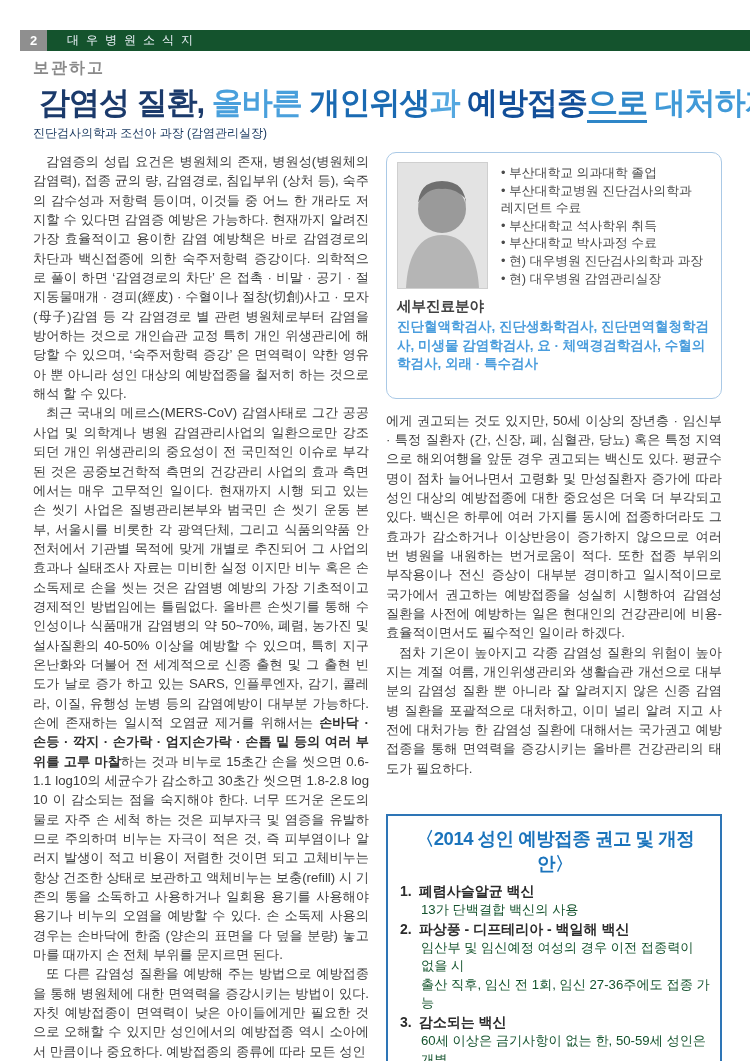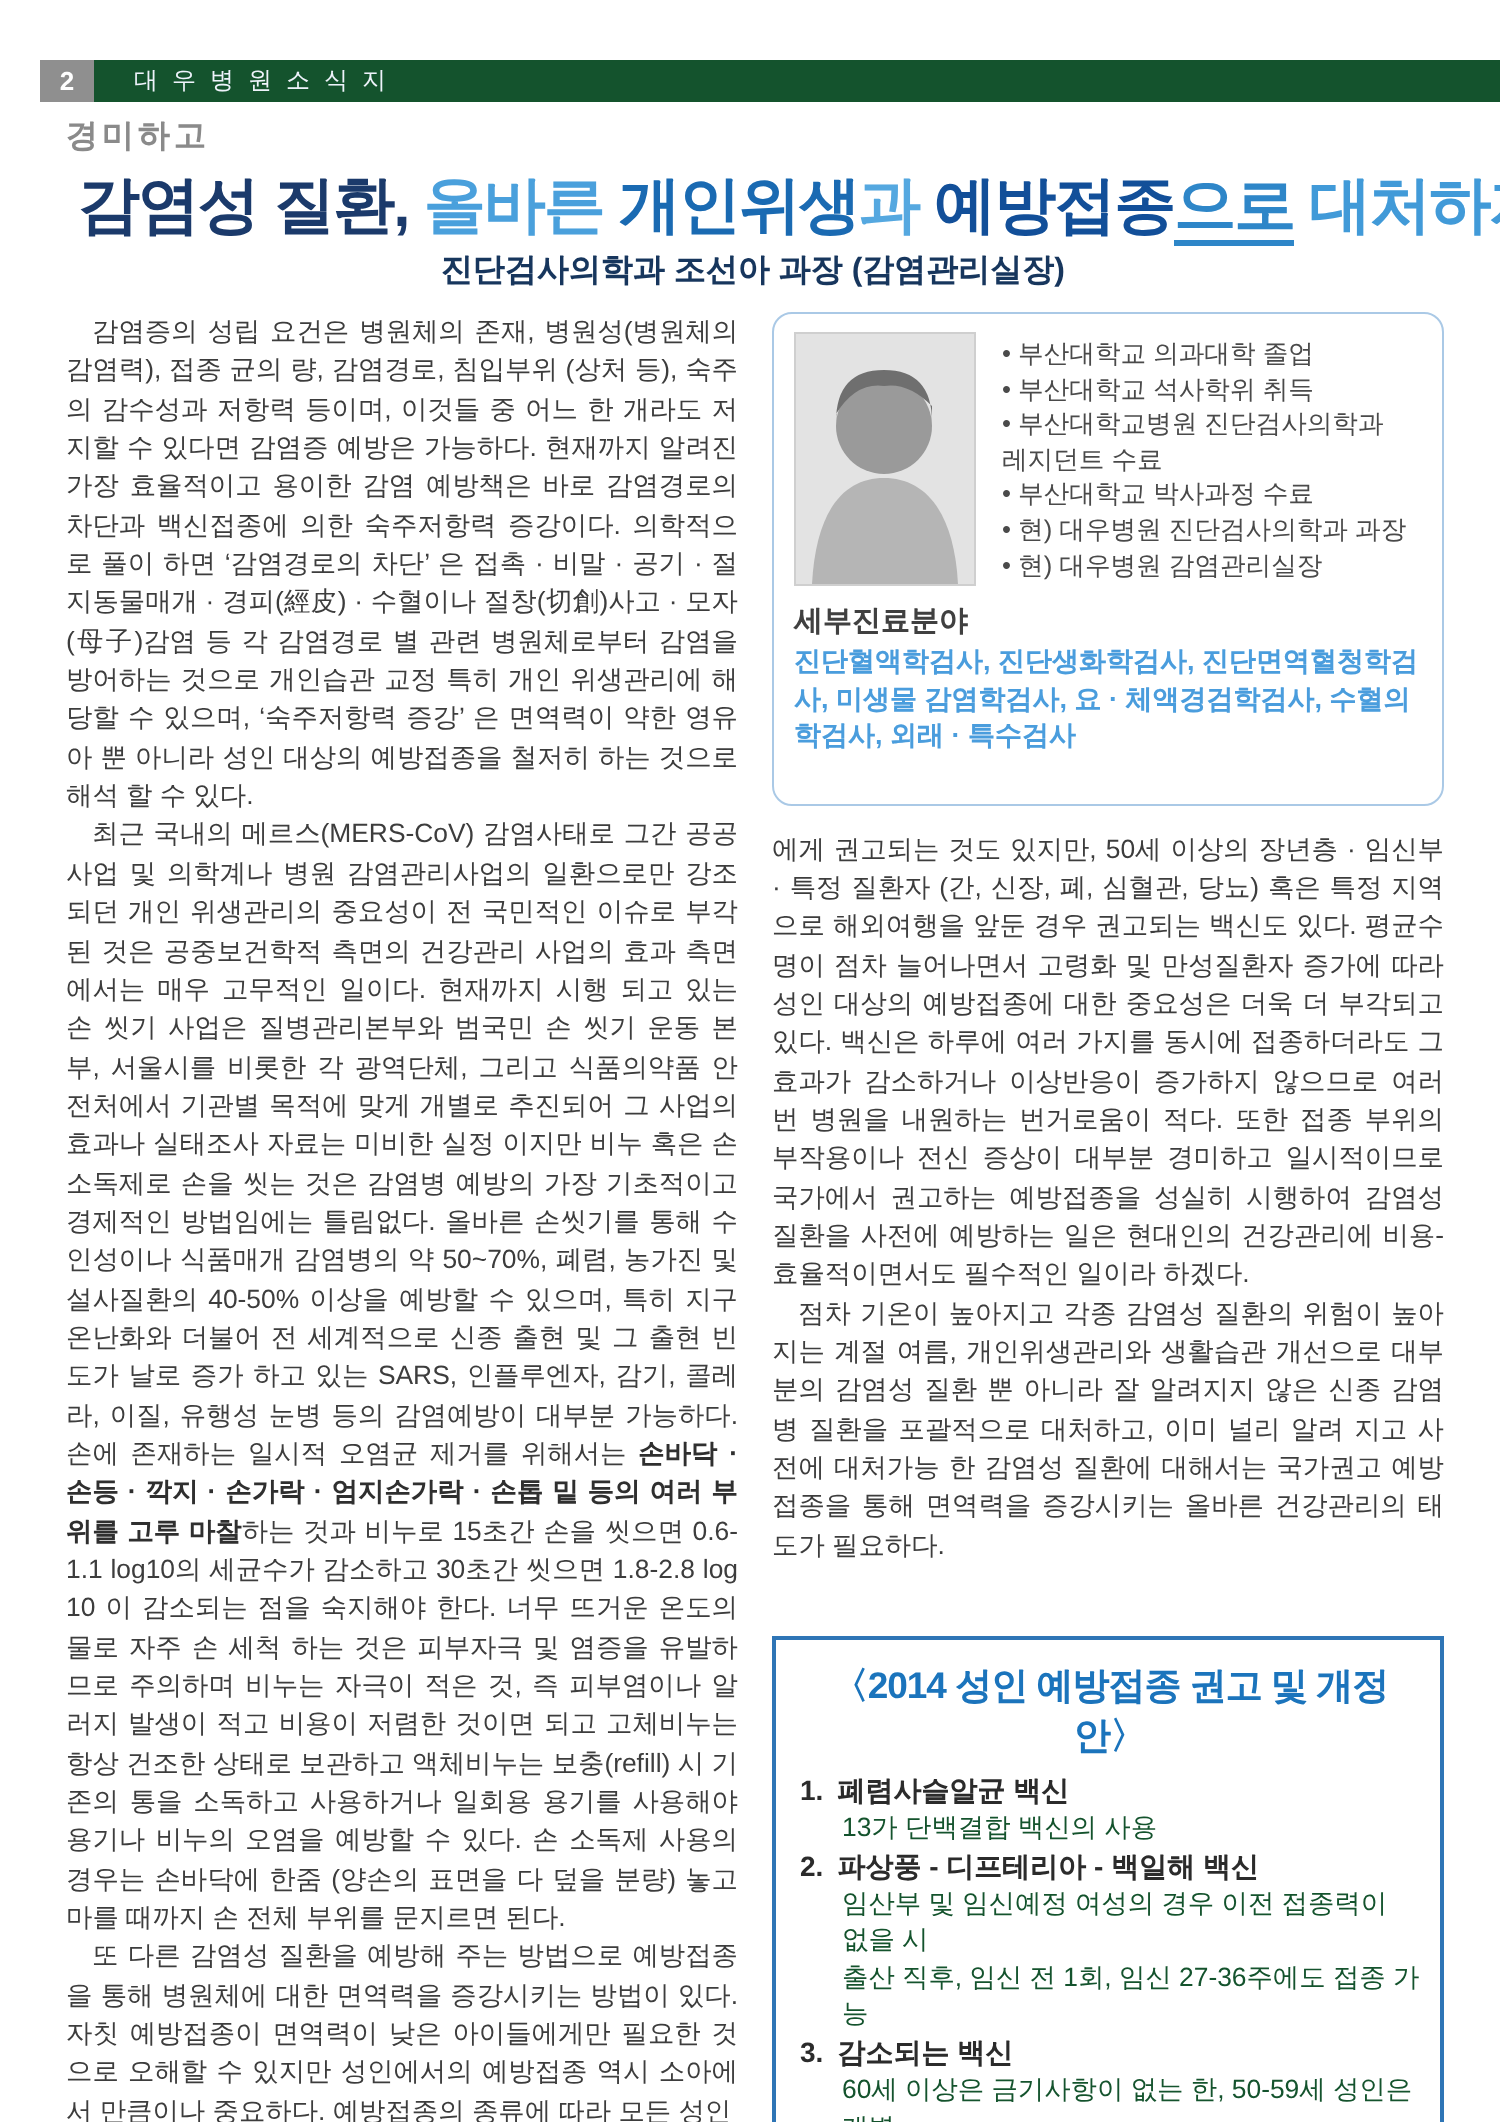--- a/index.html
+++ b/index.html
@@ -10,21 +10,21 @@
   .masthead{position:absolute;top:30px;left:20px;right:0;height:21px;display:flex;}
   .pagenum{width:27px;height:21px;background:#8f8f8f;color:#fff;font-size:13px;font-weight:bold;
            display:flex;align-items:center;justify-content:center;}
   .mastbar{flex:1;background:#14532d;color:#eef3fb;font-size:12px;letter-spacing:7px;
            display:flex;align-items:center;padding-left:20px;}
 
   .content{position:absolute;top:58px;left:33px;width:689px;}
   .section-label{color:#8a8a8a;font-size:16px;font-weight:bold;letter-spacing:2px;}
   .title{margin:6px 0 2px 6px;font-size:31px;font-weight:800;letter-spacing:-1px;line-height:36px;white-space:nowrap;}
   .title .und{border-bottom:3px solid currentColor;padding-bottom:0;}
-  .byline{text-align:center;color:#17365d;font-size:16px;font-weight:bold;margin:4px 2px 10px 0;}
+  .byline{text-align:left;color:#17365d;font-size:12px;font-weight:normal;margin:4px 2px 10px 0;}
 
   .cols{display:grid;grid-template-columns:336px 336px;column-gap:17px;}
   .bodytext p{margin:0;font-size:13.2px;line-height:19.35px;color:#3d3d3d;text-align:justify;
               word-break:break-all;}
   .bodytext p.ind{text-indent:13px;}
   .bodytext .b{font-weight:bold;color:#2f2f2f;}
 
   
   .profile-box{border:1px solid #aac9e6;border-radius:10px;padding:9px 12px 24px 10px;margin-bottom:12px;}
   .profile-top{display:flex;gap:13px;}
@@ -47,21 +47,21 @@
 <body>
 
 <div class="page">
 
   <div class="masthead">
     <div class="pagenum">2</div>
     <div class="mastbar">대우병원소식지</div>
   </div>
 
   <div class="content">
-    <div class="section-label">경미하고</div>
+    <div class="section-label">보관하고</div>
     <h1 class="title" id="title"><span style="color: rgb(27, 58, 107);">감염성 질환,</span><span style="color: rgb(74, 160, 220);"> 올바른 </span><span style="color: rgb(26, 106, 178);">개인위생</span><span style="color: rgb(85, 168, 224);">과 </span><span style="color: rgb(18, 79, 153);">예방접종</span><span class="und" style="color: rgb(46, 134, 200);">으로</span><span style="color: rgb(65, 154, 216);"> 대처하자</span></h1>
     <div class="byline">진단검사의학과 조선아 과장 (감염관리실장)</div>
 
     <div class="cols">
 
       <div class="bodytext" id="left-col">
           <p class="ind"><span>감염증의 성립 요건은 병원체의 존재, 병원성(병원체의 감염력), 접종 균의 량, 감염경로, 침입부위 (상처 등), 숙주의 감수성과 저항력 등이며, 이것들 중 어느 한 개라도 저지할 수 있다면 감염증 예방은 가능하다. 현재까지 알려진 가장 효율적이고 용이한 감염 예방책은 바로 감염경로의 차단과 백신접종에 의한 숙주저항력 증강이다. 의학적으로 풀이 하면 ‘감염경로의 차단’ 은 접촉 · 비말 · 공기 · 절지동물매개 · 경피(經皮) · 수혈이나 절창(切創)사고 · 모자(母子)감염 등 각 감염경로 별 관련 병원체로부터 감염을 방어하는 것으로 개인습관 교정 특히 개인 위생관리에 해당할 수 있으며, ‘숙주저항력 증강’ 은 면역력이 약한 영유아 뿐 아니라 성인 대상의 예방접종을 철저히 하는 것으로 해석 할 수 있다.</span></p>
           <p class="ind"><span>최근 국내의 메르스(MERS-CoV) 감염사태로 그간 공공사업 및 의학계나 병원 감염관리사업의 일환으로만 강조되던 개인 위생관리의 중요성이 전 국민적인 이슈로 부각된 것은 공중보건학적 측면의 건강관리 사업의 효과 측면에서는 매우 고무적인 일이다. 현재까지 시행 되고 있는 손 씻기 사업은 질병관리본부와 범국민 손 씻기 운동 본부, 서울시를 비롯한 각 광역단체, 그리고 식품의약품 안전처에서 기관별 목적에 맞게 개별로 추진되어 그 사업의 효과나 실태조사 자료는 미비한 실정 이지만 비누 혹은 손 소독제로 손을 씻는 것은 감염병 예방의 가장 기초적이고 경제적인 방법임에는 틀림없다. 올바른 손씻기를 통해 수인성이나 식품매개 감염병의 약 50~70%, 폐렴, 농가진 및 설사질환의 40-50% 이상을 예방할 수 있으며, 특히 지구온난화와 더불어 전 세계적으로 신종 출현 및 그 출현 빈도가 날로 증가 하고 있는 SARS, 인플루엔자, 감기, 콜레라, 이질, 유행성 눈병 등의 감염예방이 대부분 가능하다. 손에 존재하는 일시적 오염균 제거를 위해서는 </span><span class="b">손바닥 · 손등 · 깍지 · 손가락 · 엄지손가락 · 손톱 밑 등의 여러 부위를 고루 마찰</span><span>하는 것과 비누로 15초간 손을 씻으면 0.6-1.1 log10의 세균수가 감소하고 30초간 씻으면 1.8-2.8 log10 이 감소되는 점을 숙지해야 한다. 너무 뜨거운 온도의 물로 자주 손 세척 하는 것은 피부자극 및 염증을 유발하므로 주의하며 비누는 자극이 적은 것, 즉 피부염이나 알러지 발생이 적고 비용이 저렴한 것이면 되고 고체비누는 항상 건조한 상태로 보관하고 액체비누는 보충(refill) 시 기존의 통을 소독하고 사용하거나 일회용 용기를 사용해야 용기나 비누의 오염을 예방할 수 있다. 손 소독제 사용의 경우는 손바닥에 한줌 (양손의 표면을 다 덮을 분량) 놓고 마를 때까지 손 전체 부위를 문지르면 된다.</span></p>
           <p class="ind"><span>또 다른 감염성 질환을 예방해 주는 방법으로 예방접종을 통해 병원체에 대한 면역력을 증강시키는 방법이 있다. 자칫 예방접종이 면역력이 낮은 아이들에게만 필요한 것으로 오해할 수 있지만 성인에서의 예방접종 역시 소아에서 만큼이나 중요하다. 예방접종의 종류에 따라 모든 성인</span></p>
         </div>
@@ -72,23 +72,23 @@
             <div class="photo">
               <svg width="89" height="125" viewBox="0 0 89 125" xmlns="http://www.w3.org/2000/svg">
                 <rect width="89" height="125" fill="#e3e3e3"></rect>
                 <circle cx="44" cy="46" r="24" fill="#9a9a9a"></circle>
                 <path d="M44 72 C24 72 10 88 8 125 L81 125 C79 88 64 72 44 72 Z" fill="#b5b5b5"></path>
                 <path d="M20 44 Q20 18 44 18 Q68 18 68 44 L68 36 Q56 24 44 26 Q30 24 20 40 Z" fill="#6f6f6f"></path>
               </svg>
             </div>
             <ul class="creds" id="creds">
                 <li>부산대학교 의과대학 졸업</li>
-                <li>부산대학교 석사학위 취득</li>
                 <li>부산대학교병원 진단검사의학과
 레지던트 수료</li>
+                <li>부산대학교 석사학위 취득</li>
                 <li>부산대학교 박사과정 수료</li>
                 <li>현) 대우병원 진단검사의학과 과장</li>
                 <li>현) 대우병원 감염관리실장</li>
               </ul>
           </div>
           <div class="spec-label">세부진료분야</div>
           <div class="spec-text">진단혈액학검사, 진단생화학검사, 진단면역혈청학검사, 미생물 감염학검사, 요 · 체액경검학검사, 수혈의학검사, 외래 · 특수검사</div>
         </div>
 
         <div class="bodytext" id="right-paras">

